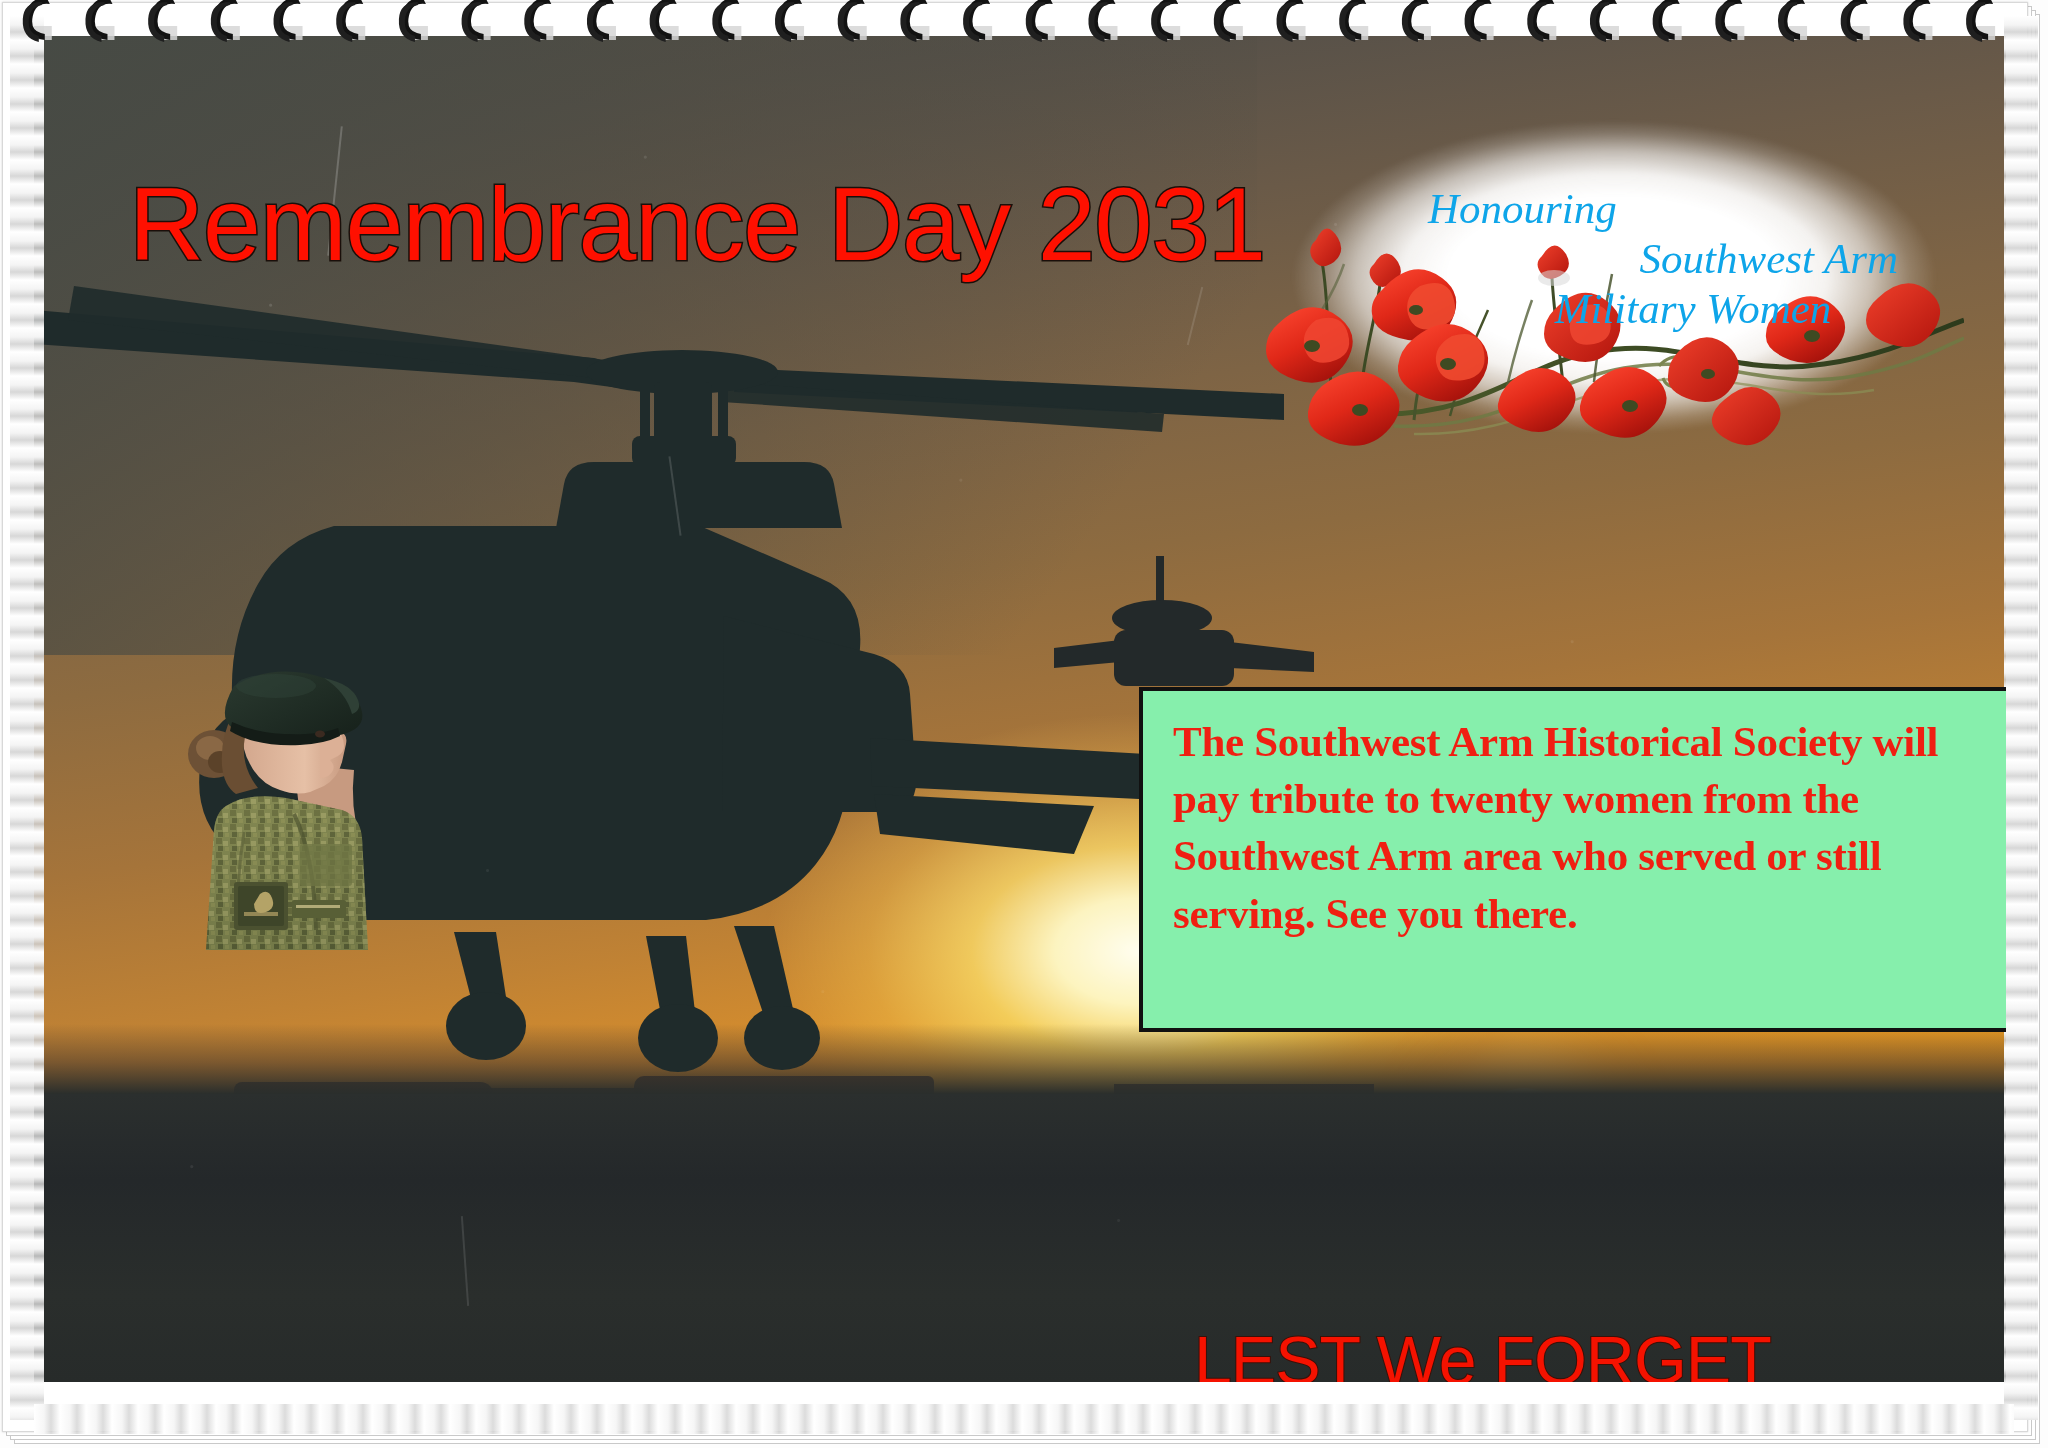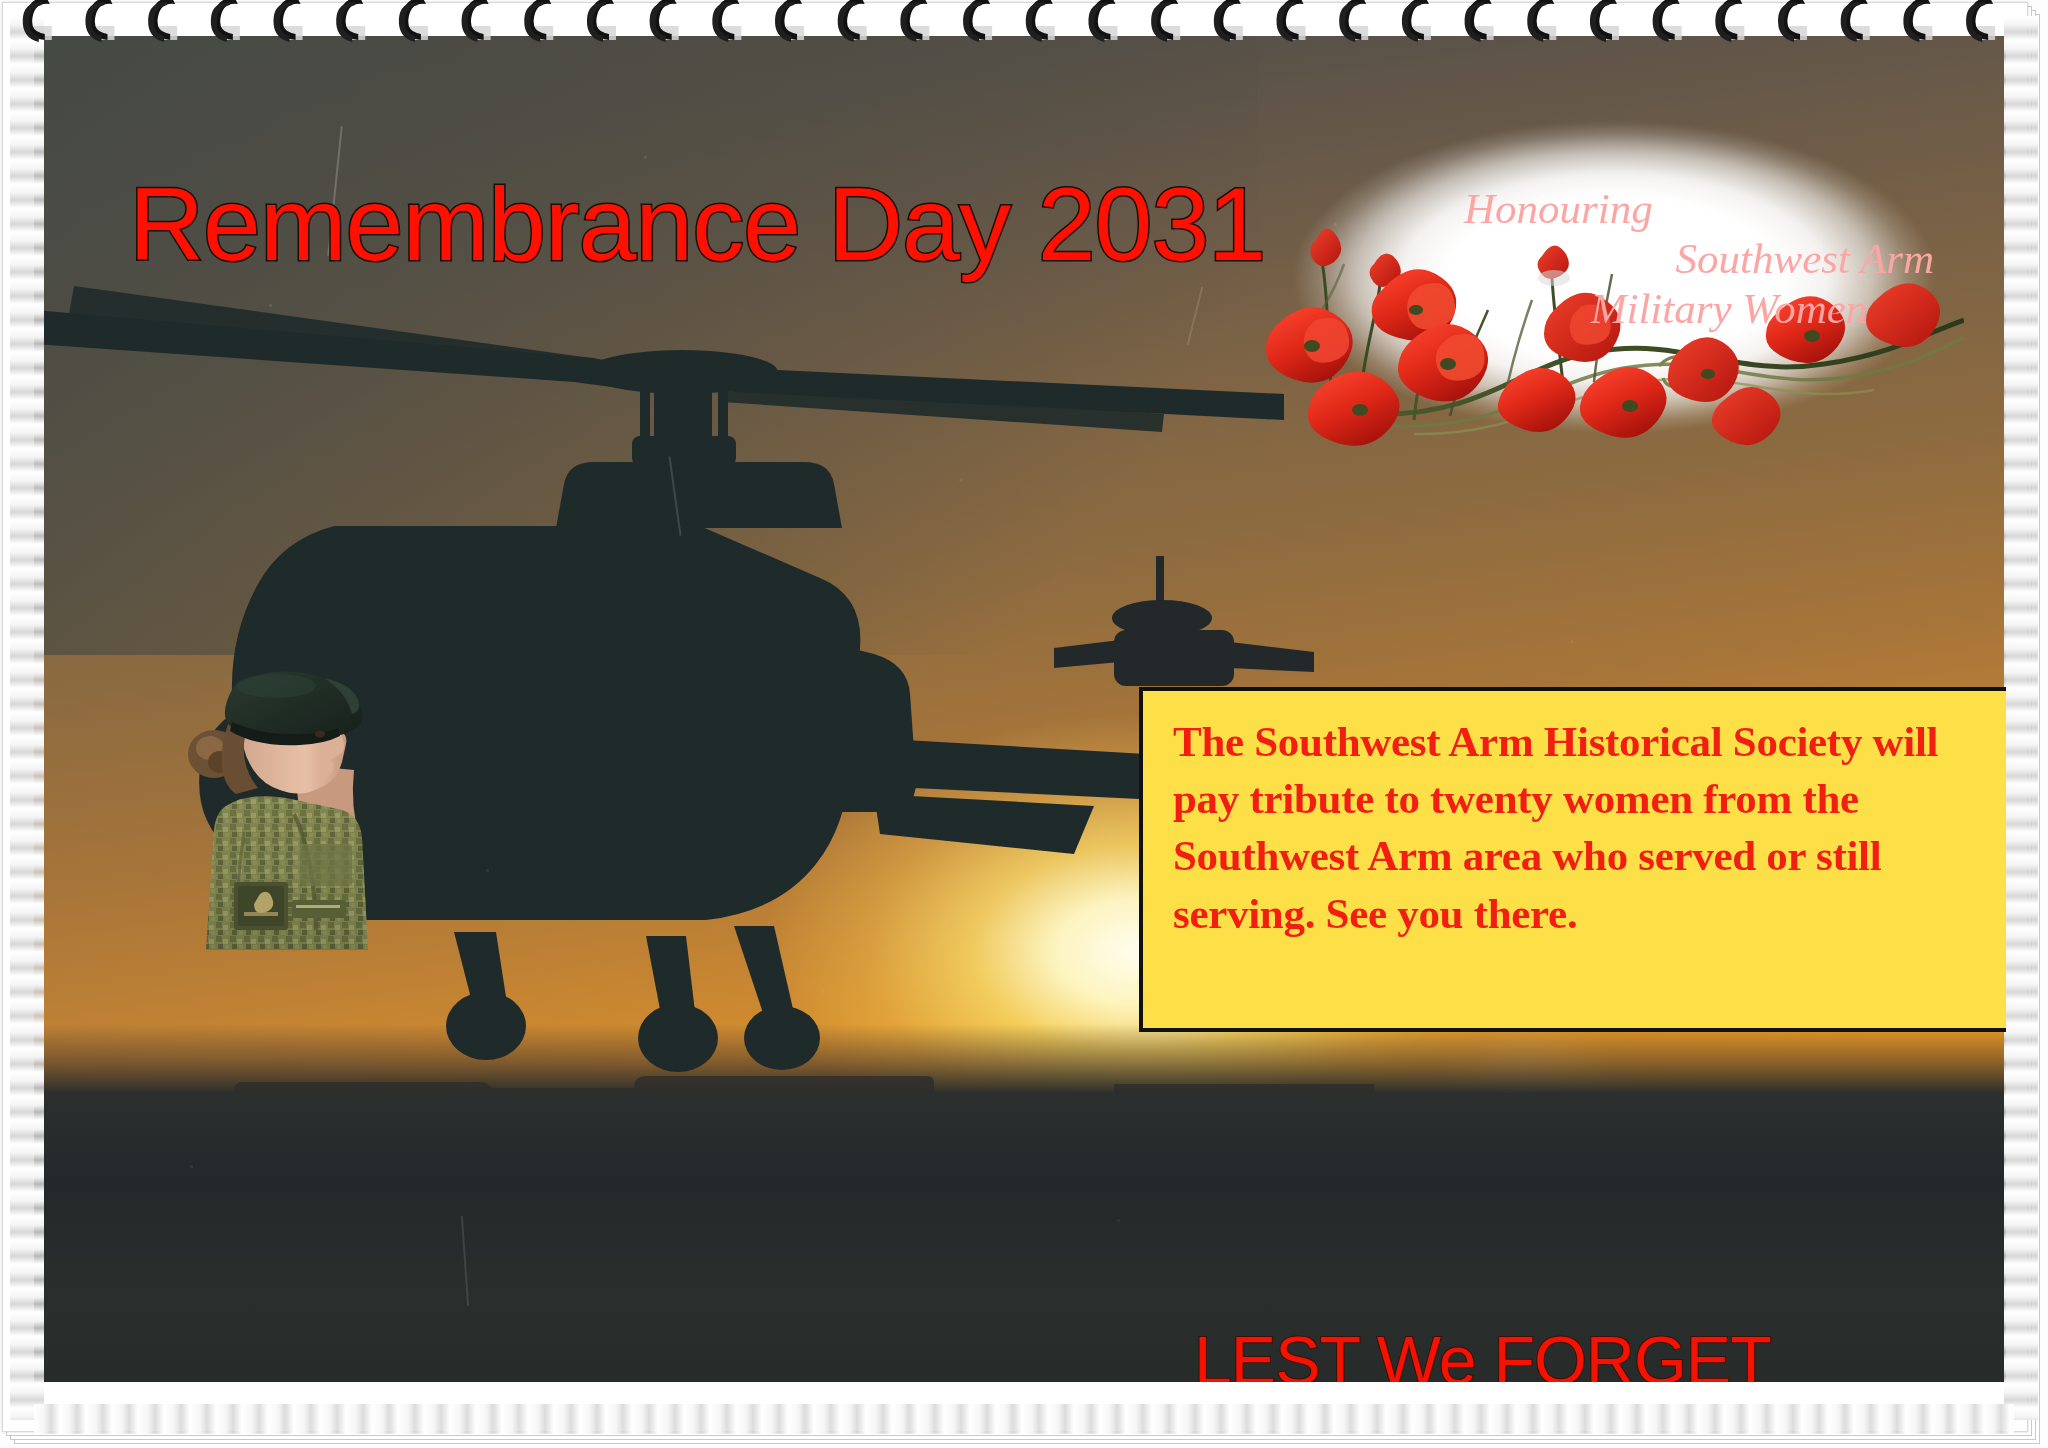--- a/index.html
+++ b/index.html
@@ -204,40 +204,40 @@
     letter-spacing:-1px;
     white-space:nowrap;
     -webkit-text-stroke:3px #1a0f0a;
     paint-order: stroke fill;
     z-index:12;
   }
 
   
   #honouring{
     position:absolute;
-    left:1430px; top:148px;
+    left:1394px; top:148px;
     width:470px;
     z-index:14;
-    color:#fca5a5;
+    color:#0ea5e9;
     font-family:"Liberation Serif", serif;
     font-style:italic;
     font-size:43px;
     line-height:1.16;
     text-align:center;
   }
   #honouring .l1{ display:block; text-align:left; margin-left:0; }
   #honouring .l2{ display:block; text-align:right; margin-left:30px; }
   #honouring .l3{ display:block; text-align:center; margin-left:60px; }
 
   
   #message-box{
     position:absolute;
     left:1105px; top:651px;
     width:877px; height:345px;
-    background:#fde047;
+    background:#86efac;
     border:4px solid #111111;
     z-index:14;
     padding:22px 26px 0 30px;
   }
   #message-box p{
     color:#f01f12;
     font-family:"Liberation Serif", serif;
     font-weight:700;
     font-size:43px;
     line-height:1.33;

